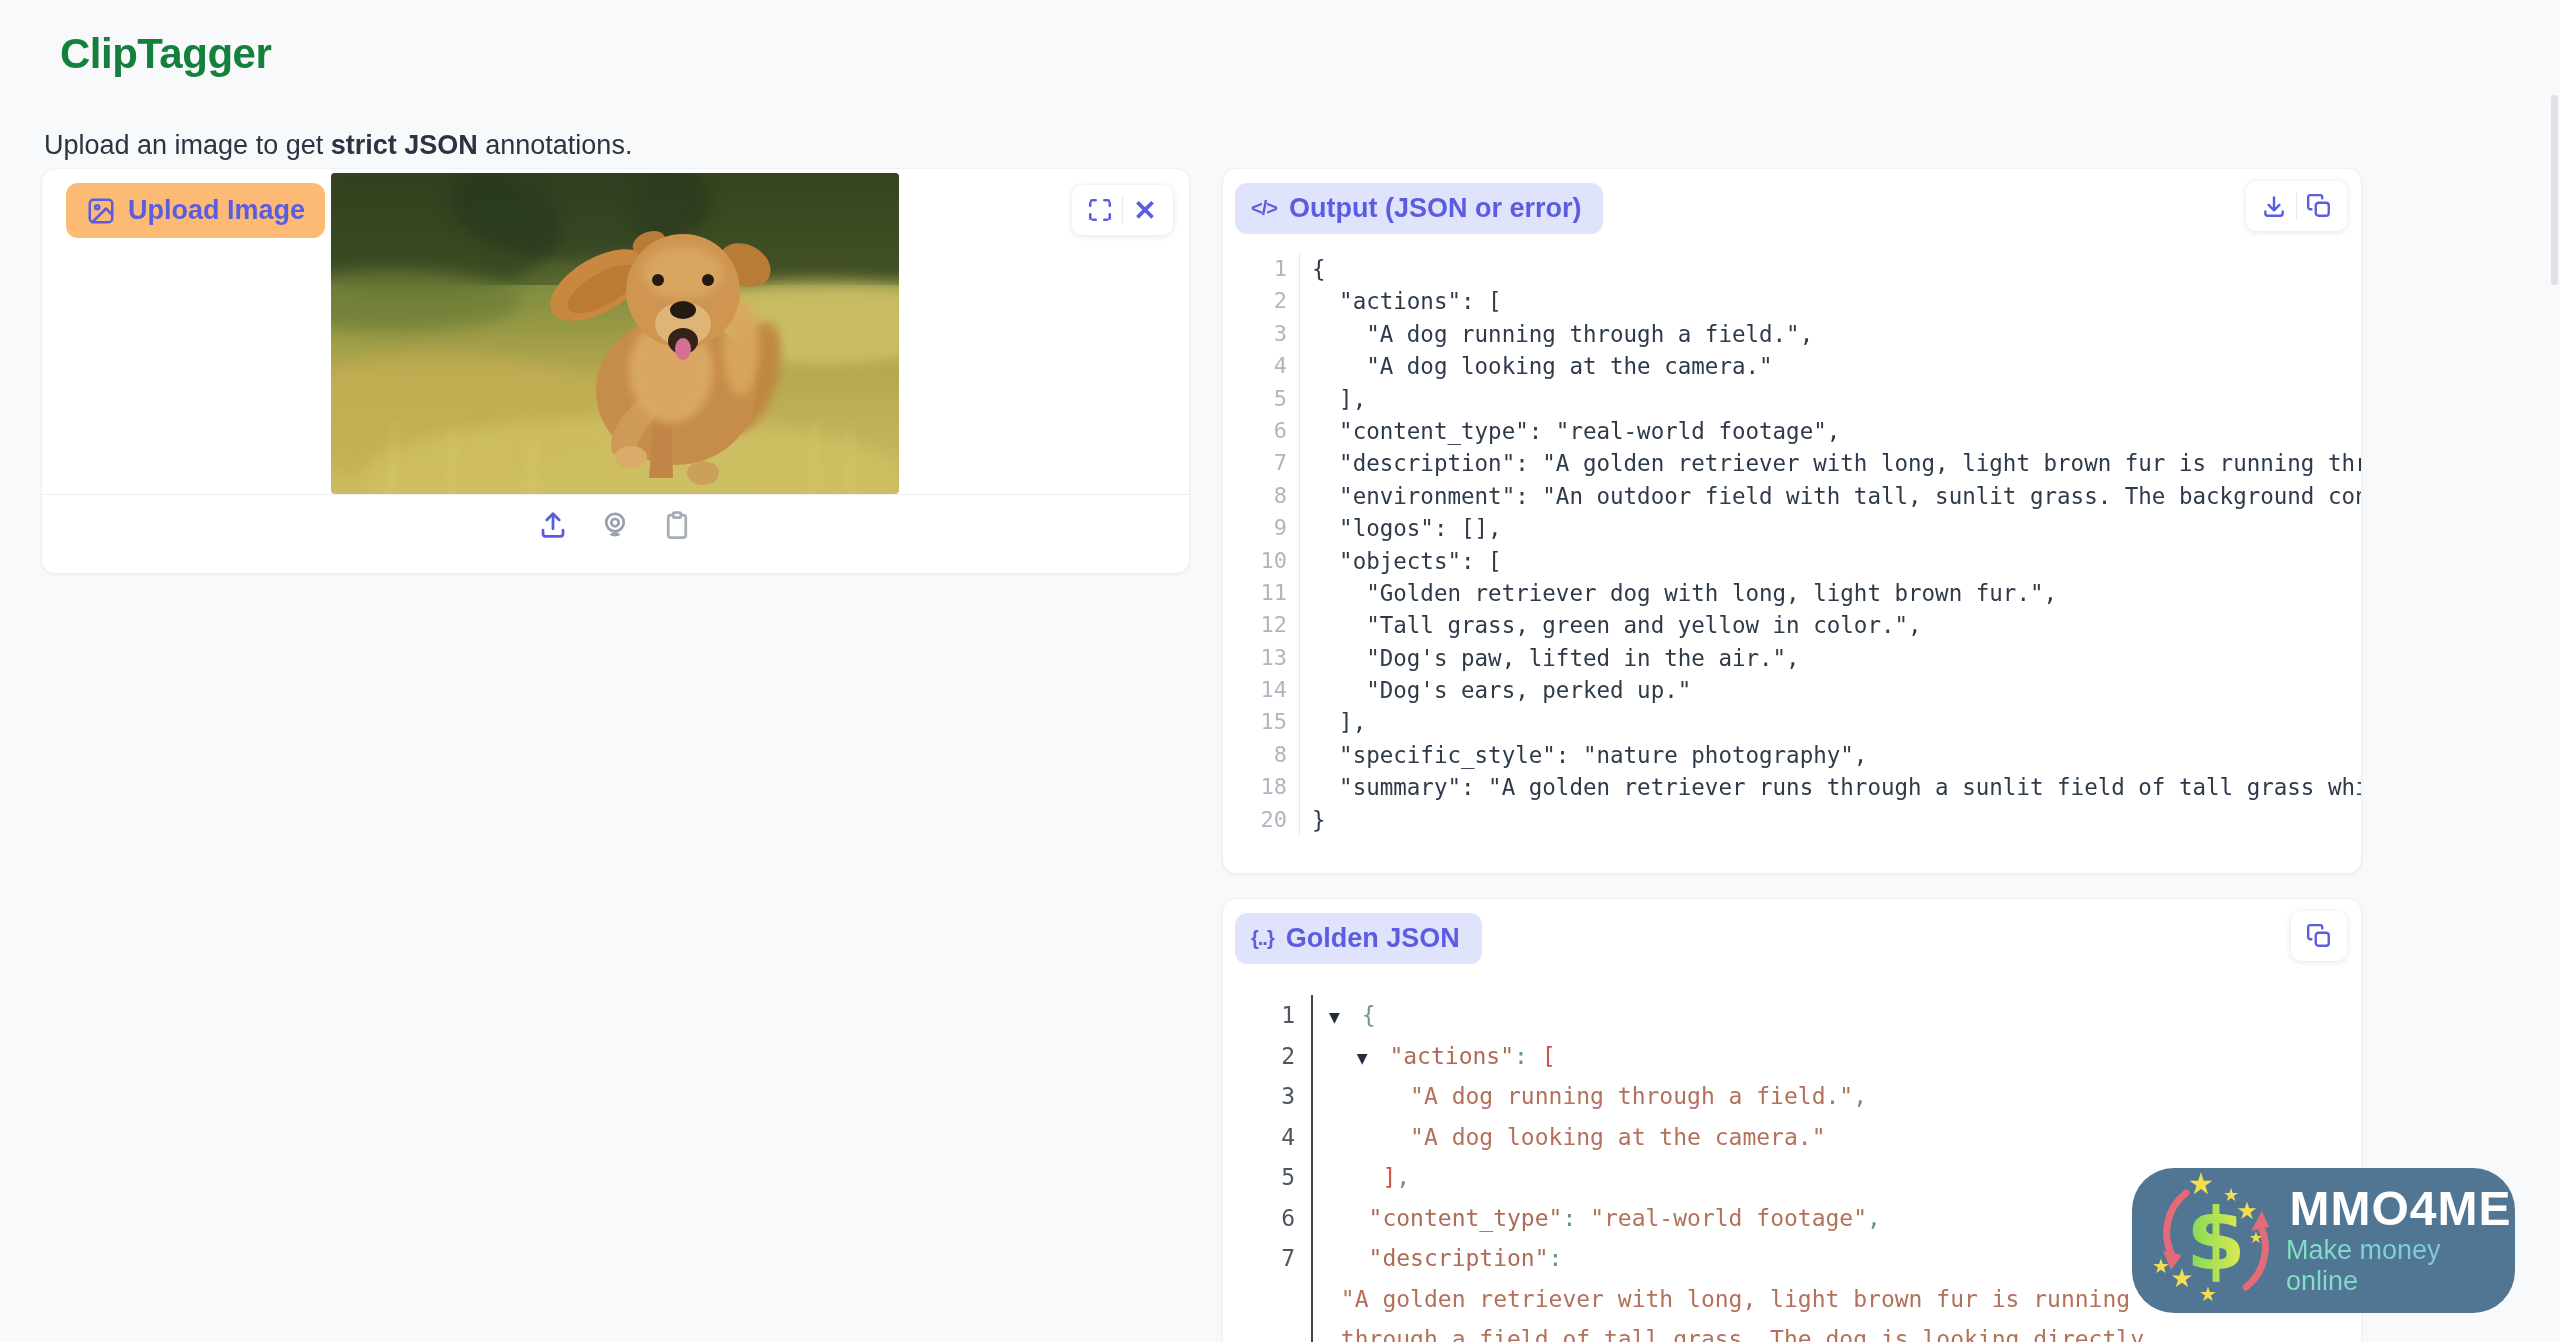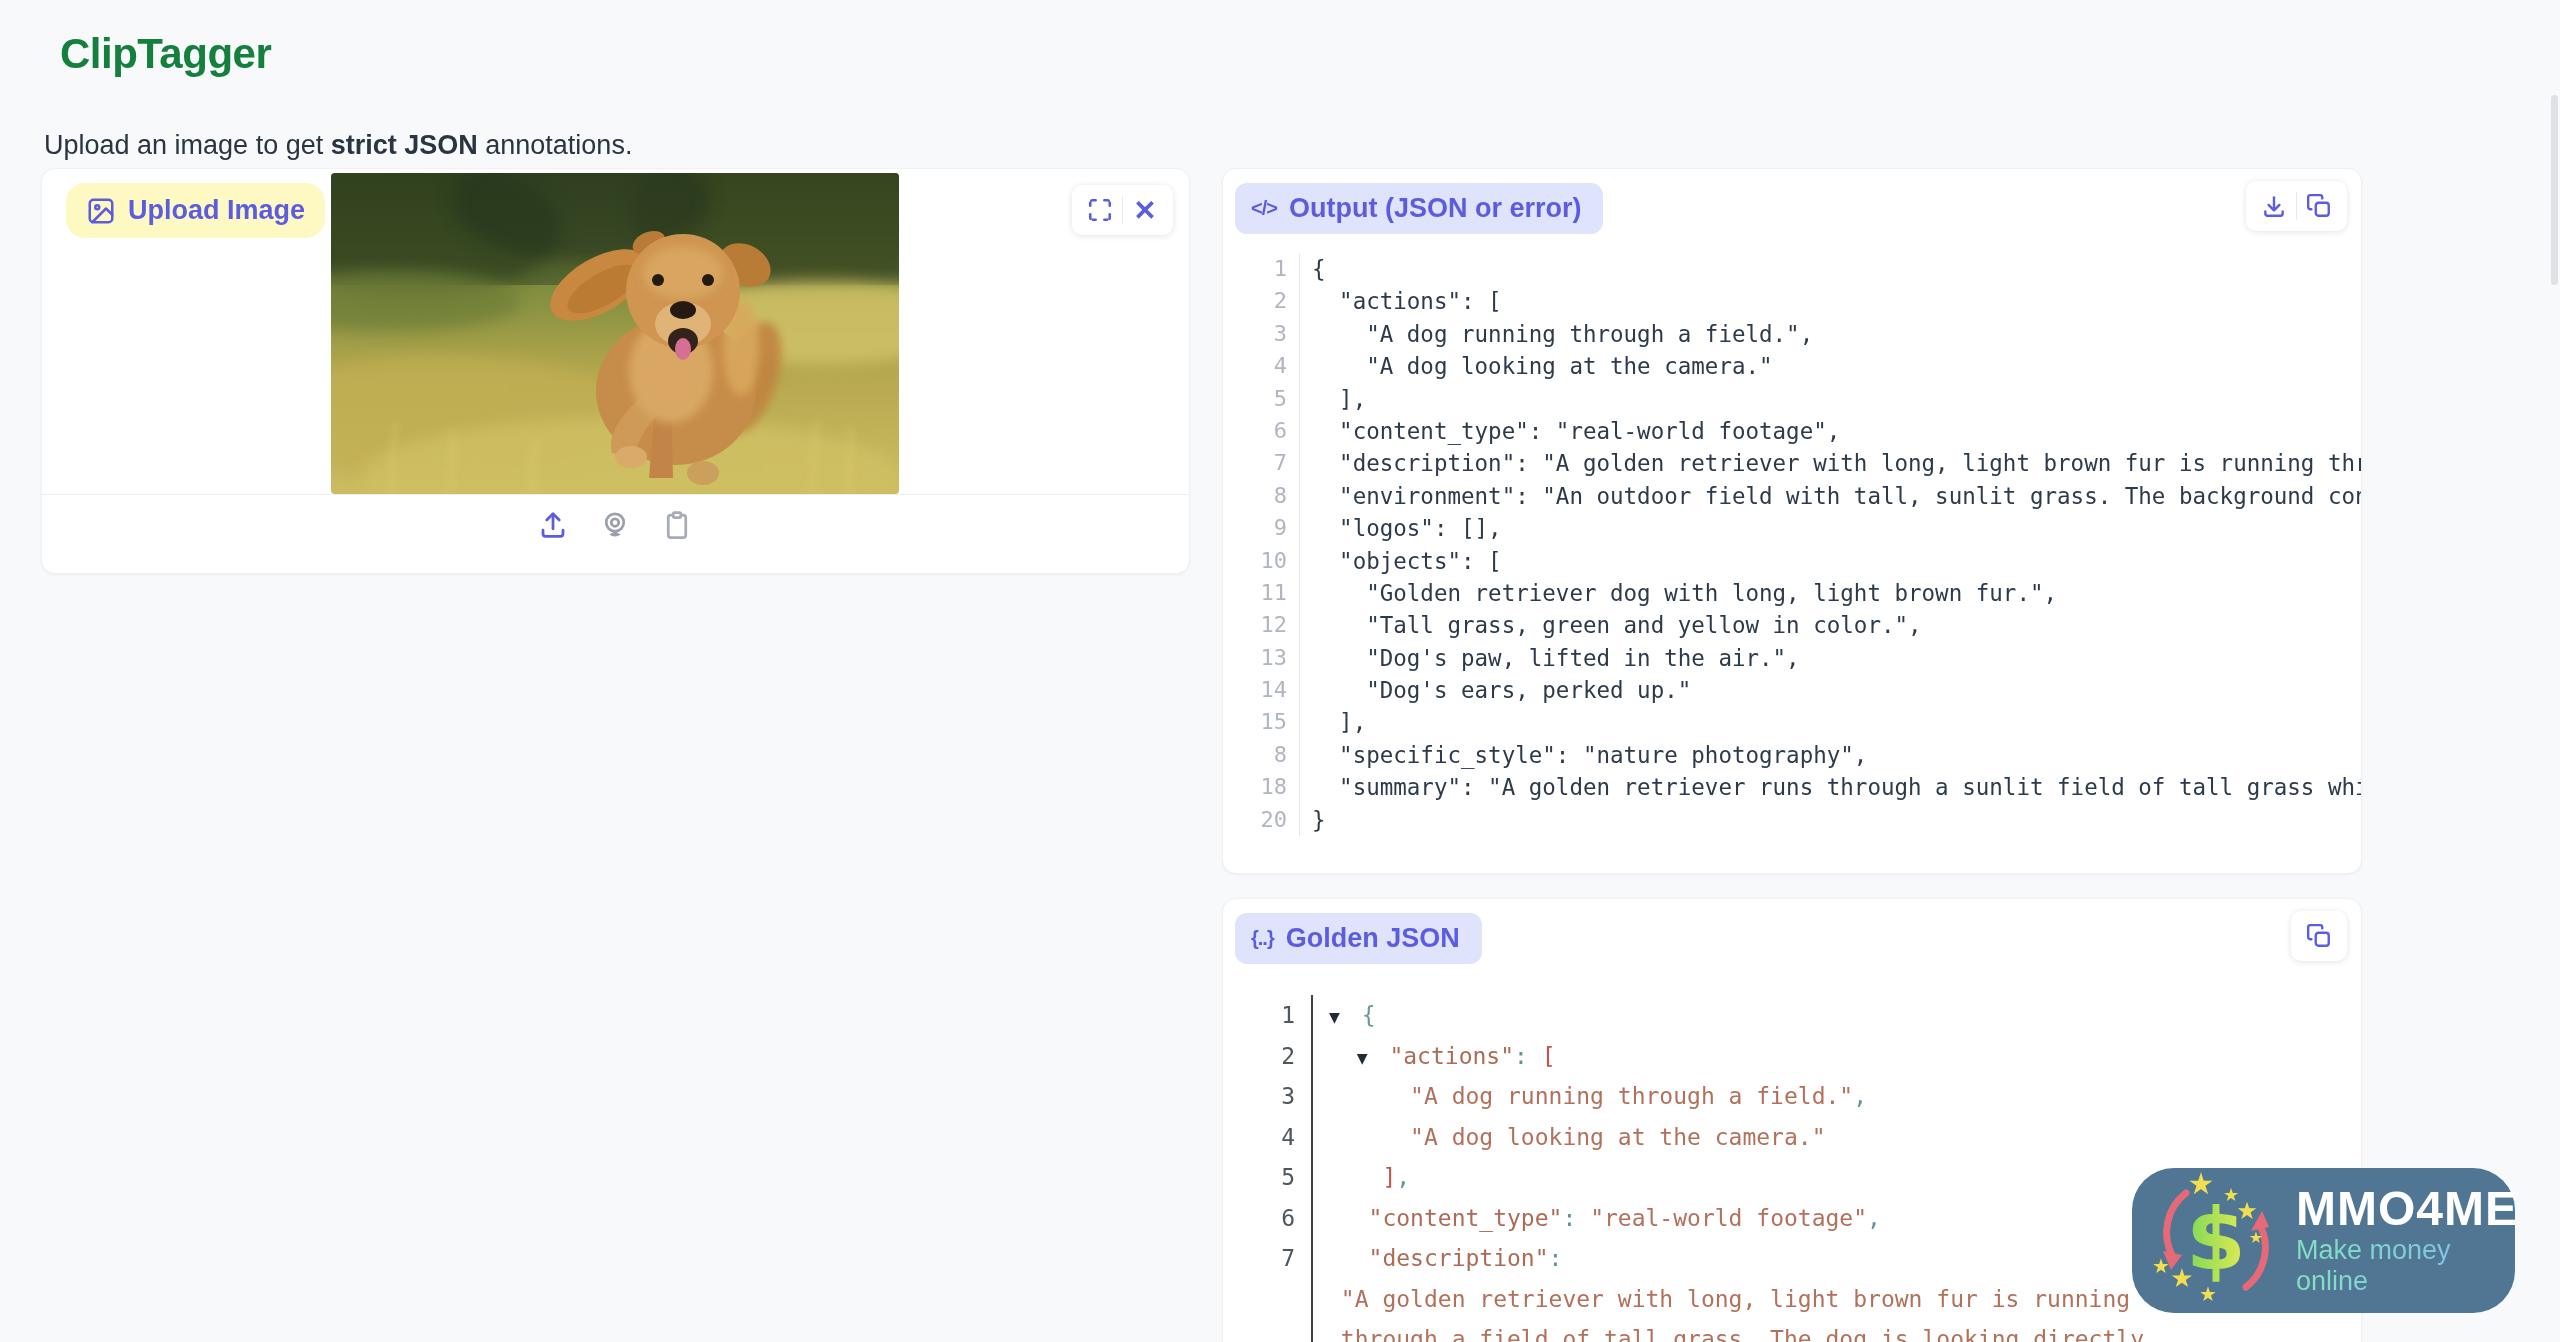--- a/index.html
+++ b/index.html
@@ -27,22 +27,22 @@
     position:absolute;background:#ffffff;border:1px solid #f0f1f4;
     border-radius:14px;box-shadow:0 1px 3px rgba(16,24,40,.05);
   }
   #upload-card{left:41px;top:168px;width:1147px;height:404px;}
   #output-card{left:1222px;top:168px;width:1138px;height:704px;overflow:hidden;}
   #parsed-card{left:1222px;top:898px;width:1138px;height:600px;overflow:hidden;}
 
   
   .pill-btn{
     position:absolute;display:inline-flex;align-items:center;gap:12px;
-    background:#fef9c3;color:#5b5ce0;font-weight:700;font-size:27px;
-    border-radius:19px;padding:12px 20px;cursor:pointer;border:none;
+    background:#fdba74;color:#5b5ce0;font-weight:700;font-size:27px;
+    border-radius:12px;padding:12px 20px;cursor:pointer;border:none;
   }
   #upload-btn{left:24px;top:14px;}
   .preview-img{
     position:absolute;left:289px;top:4px;width:568px;height:321px;
     border-radius:4px;overflow:hidden;display:block;
   }
   .img-controls{
     position:absolute;right:16px;top:16px;
     display:flex;align-items:center;gap:0;
     background:#fff;border-radius:10px;box-shadow:0 1px 6px rgba(16,24,40,.12);
@@ -109,21 +109,21 @@
   .seg-brk{color:#cb5247;}
   .seg-brace{color:#6d9a93;}
 
   
   #watermark{
     position:absolute;left:2132px;top:1168px;width:383px;height:145px;
     background:rgba(61,103,136,.9);border-radius:42px;cursor:pointer;
     display:flex;align-items:center;
   }
   #watermark .emblem{margin-left:14px;flex:none;}
-  #watermark .wm-text{margin-left:10px;display:flex;flex-direction:column;align-items:center;}
+  #watermark .wm-text{display:flex;flex-direction:column;align-items:center;}
   .wm-name{color:#ffffff;font-size:48px;font-weight:800;letter-spacing:1px;line-height:1.05;}
   .wm-tagline{font-size:27px;color:#8fd0e8;}
   @supports (-webkit-background-clip: text){
     .wm-tagline{
       background:linear-gradient(90deg,#82e3c0,#7fb9f5);
       -webkit-background-clip:text;background-clip:text;
       -webkit-text-fill-color:transparent;color:#8fd0e8;
     }
   }
 

